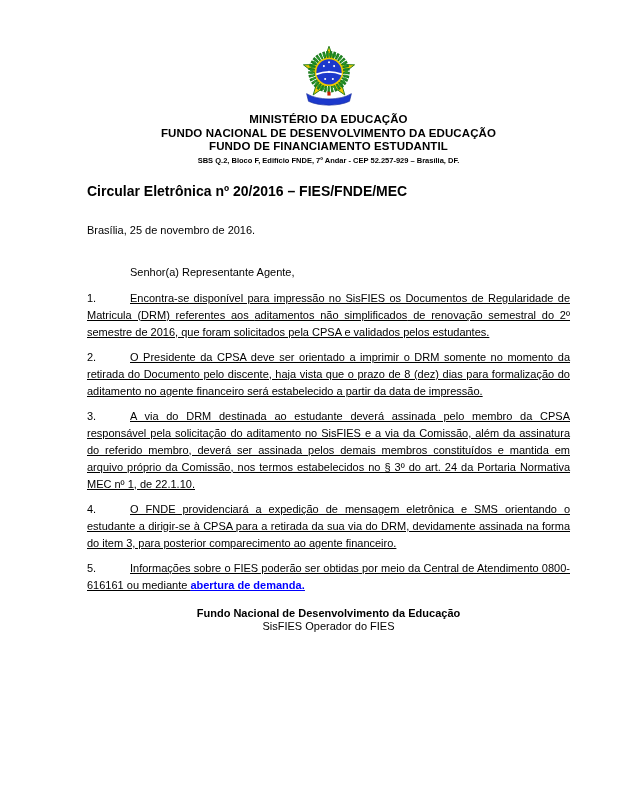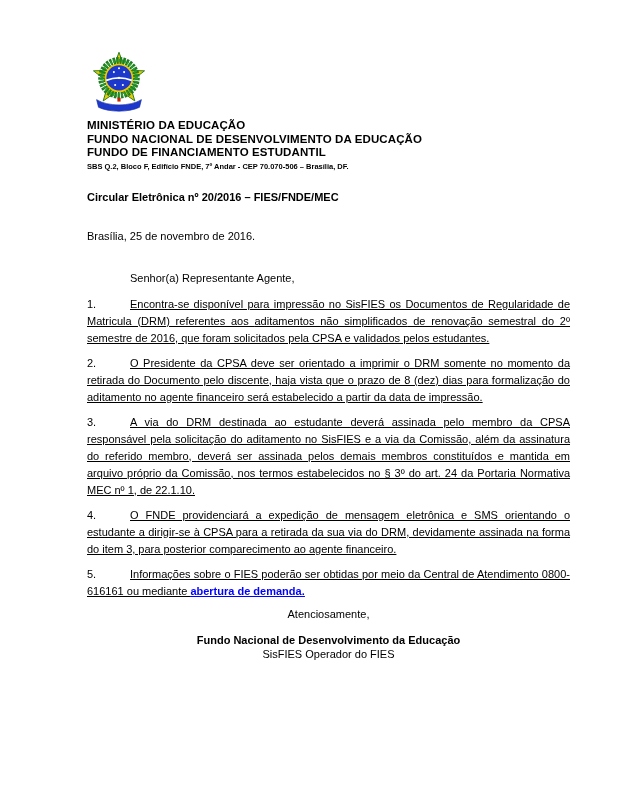--- a/index.html
+++ b/index.html
@@ -11,22 +11,23 @@
     color: #000000;
     overflow: hidden;
   }
   .page {
     width: 626px;
     height: 804px;
     background: #ffffff;
     position: relative;
   }
   .masthead {
-    margin: 10px 56px 0 87px;
+    margin: 4px 56px 0 87px;
     padding-top: 41px;
+    text-align: center;
   }
   .emblem {
     width: 64px;
     height: 64px;
     display: inline-block;
   }
   .org-line {
     font-weight: bold;
     font-size: 11.5px;
     line-height: 13.5px;
@@ -38,21 +39,21 @@
     line-height: 9px;
     margin-top: 2px;
   }
   .letter {
     margin: 0 56px 0 87px;
     font-size: 11px;
   }
   .ref-line {
     margin-top: 20px;
     font-weight: bold;
-    font-size: 11px;
+    font-size: 14px;
     line-height: 13px;
   }
   .date-line {
     margin-top: 26px;
     line-height: 13px;
   }
   .addressee {
     margin-top: 27px;
     font-weight: bold;
     line-height: 13px;
@@ -125,34 +126,33 @@
       <circle cx="56" cy="53" r="1.6" fill="#ffffff"></circle>
       <circle cx="50" cy="42" r="1.6" fill="#ffffff"></circle>
 
       <rect x="47.5" y="73" width="5" height="6" fill="#cc2200"></rect>
 
       <path d="M15,76 C32,87 68,87 85,76 L82,88 C65,96 35,96 18,88 Z" fill="#1c39cc" stroke="#12279a" stroke-width="1"></path>
     </svg>
     <div class="org-line">MINISTÉRIO DA EDUCAÇÃO</div>
     <div class="org-line">FUNDO NACIONAL DE DESENVOLVIMENTO DA EDUCAÇÃO</div>
     <div class="org-line">FUNDO DE FINANCIAMENTO ESTUDANTIL</div>
-    <div class="address-line">SBS Q.2, Bloco F, Edifício FNDE, 7º Andar - CEP 70.070-506 – Brasília, DF.</div>
+    <div class="address-line">SBS Q.2, Bloco F, Edifício FNDE, 7º Andar - CEP 52.257-929 – Brasília, DF.</div>
   </header>
 
   <main class="letter">
     <div class="ref-line">Circular Eletrônica nº 20/2016 – FIES/FNDE/MEC</div>
     <div class="date-line">Brasília, 25 de novembro de 2016.</div>
     <div class="salutation">Senhor(a) Representante Agente,</div>
 
     <div class="paragraphs">
       <p class="para"><span class="para-num">1.</span><span class="para-text"><span class="seg-normal">Encontra-se disponível para impressão no SisFIES os Documentos de Regularidade de Matricula (DRM) referentes aos </span><span class="seg-underline">aditamentos não simplificados</span><span class="seg-normal"> de renovação semestral do 2º semestre de 2016, que foram solicitados pela CPSA e validados pelos estudantes.</span></span></p>
       <p class="para"><span class="para-num">2.</span><span class="para-text"><span class="seg-normal">O Presidente da CPSA deve ser orientado a imprimir o DRM somente no momento da retirada do Documento pelo discente, haja vista que o prazo de 8 (dez) dias para formalização do aditamento no agente financeiro será estabelecido a partir da data de impressão.</span></span></p>
       <p class="para"><span class="para-num">3.</span><span class="para-text"><span class="seg-normal">A via do DRM destinada ao estudante deverá assinada pelo membro da CPSA responsável pela solicitação do aditamento no SisFIES e a via da Comissão, além da assinatura do referido membro, deverá ser assinada pelos demais membros constituídos e mantida em arquivo próprio da Comissão, nos termos estabelecidos no § 3º do art. 24 da Portaria Normativa MEC nº 1, de 22.1.10.</span></span></p>
       <p class="para"><span class="para-num">4.</span><span class="para-text"><span class="seg-normal">O FNDE providenciará a expedição de mensagem eletrônica e SMS orientando o estudante a dirigir-se à CPSA para a retirada da sua via do DRM, devidamente assinada na forma do item 3, para posterior comparecimento ao agente financeiro.</span></span></p>
       <p class="para"><span class="para-num">5.</span><span class="para-text"><span class="seg-normal">Informações sobre o FIES poderão ser obtidas por meio da Central de Atendimento 0800-616161 ou mediante </span><span class="seg-link">abertura de demanda.</span></span></p>
     </div>
 
-    <div class="closing">Atenciosamente,</div>
     <div class="sig-org">Fundo Nacional de Desenvolvimento da Educação</div>
     <div class="sig-role">SisFIES Operador do FIES</div>
   </main>
 
 </div>
 
 </body></html>

